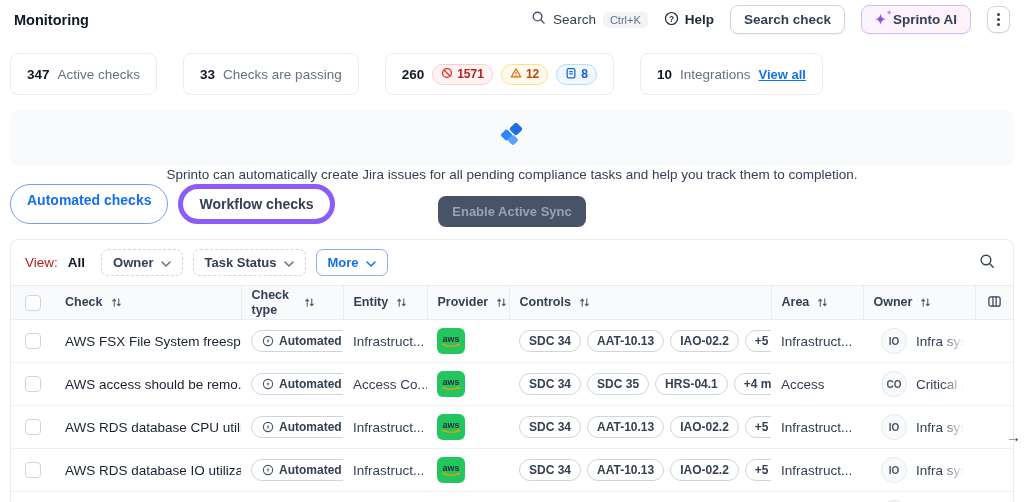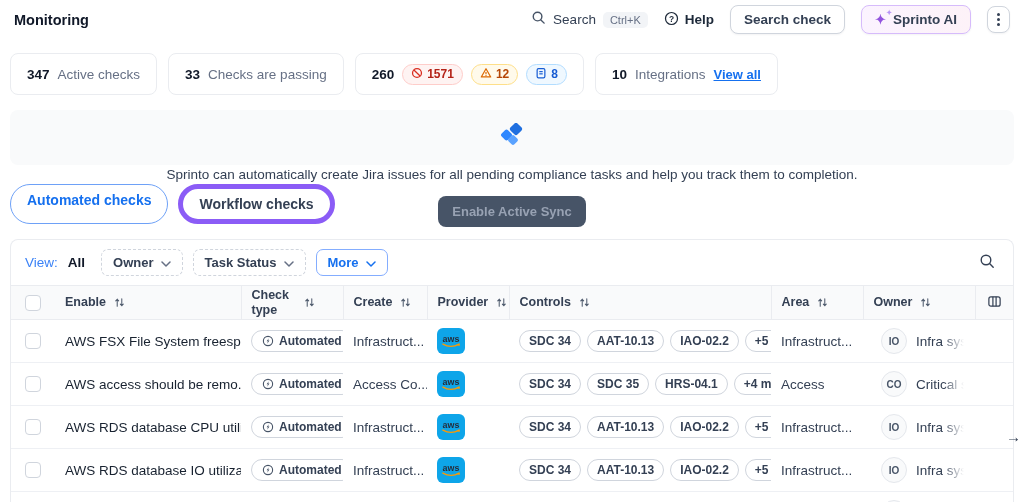--- a/index.html
+++ b/index.html
@@ -19,21 +19,21 @@
     border-radius: 8px; padding: 6px 13px; font-size: 13.5px; font-weight: 700; color: #344054; cursor: pointer;
     box-shadow: 0 1px 2px rgba(16,24,40,.05); }
   .btn-ai { border: 1px solid #d6bbfb; background: linear-gradient(90deg, #fbf3ff, #fdf2f8); }
   .sparkle { position: relative; color: #9254de; font-size: 13px; line-height: 1; }
   .sparkle-sm { position: absolute; font-size: 7px; top: -4px; right: -6px; color: #b692f6; }
   .btn-kebab { padding: 6px 9px; }
   .kebab { display: flex; flex-direction: column; gap: 2px; }
   .kebab i { width: 3px; height: 3px; border-radius: 50%; background: #344054; }
 
   
-  .stats-row { display: flex; gap: 11px; margin: 21px 10px 0 10px; }
+  .stats-row { display: flex; gap: 26px; margin: 21px 10px 0 10px; }
   .stat-card { display: flex; align-items: center; gap: 8px; border: 1px solid #eaecf0; border-radius: 8px;
     background: #fff; height: 42px; padding: 0 16px; font-size: 13.5px; white-space: nowrap; }
   .stat-count { font-weight: 700; color: #101828; }
   .stat-label { color: #667085; }
   .badge { display: inline-flex; align-items: center; gap: 4px; border-radius: 999px; padding: 2px 8px;
     font-size: 12px; font-weight: 700; }
   .badge-red { background: #fef3f2; border: 1px solid #fecdca; color: #b42318; }
   .badge-amber { background: #fffaeb; border: 1px solid #fedf89; color: #b54708; }
   .badge-blue { background: #eff8ff; border: 1px solid #b2ddff; color: #175cd3; }
   .view-all { color: #1570ef; font-weight: 700; text-decoration: underline; font-size: 13px; cursor: pointer; }
@@ -47,21 +47,21 @@
 
   
   .tabs { display: flex; gap: 10px; margin: 19px 10px 0 10px; }
   .tab-pill { border-radius: 999px; padding: 7px 16px; font-size: 14px; font-weight: 700; cursor: pointer; background: #fff; }
   .tab-active { border: 1px solid #6ea1f7; color: #1570ef; }
   .tab-inactive { border: 5px solid #8b5cf6; color: #344054; }
 
   
   .panel { margin: 15px 10px 0 10px; border: 1px solid #eaecf0; border-radius: 8px 8px 0 0; border-bottom: none; overflow: hidden; }
   .filter-row { display: flex; align-items: center; gap: 10px; padding: 9px 14px; }
-  .view-label { font-size: 13.5px; color: #3b82f6; }
+  .view-label { font-size: 13.5px; color: #b91c1c; }
   .view-value { font-size: 13.5px; font-weight: 700; color: #101828; margin-right: 6px; }
   .chip { display: inline-flex; align-items: center; gap: 7px; border-radius: 7px; padding: 5px 11px;
     font-size: 13px; font-weight: 700; color: #344054; cursor: pointer; background: #fff; }
   .chip-dashed { border: 1px dashed #d0d5dd; }
   .chip-more { border: 1px solid #84adff; color: #1570ef; }
   .filter-spacer { flex: 1; }
   .icon-btn { background: none; border: none; cursor: pointer; padding: 4px; display: flex; }
 
   
   table { width: 100%; border-collapse: collapse; table-layout: fixed; }
@@ -75,21 +75,21 @@
   .col-area { width: 92px; } .col-owner { width: 112px; } .col-mgr { width: 38px; }
   tbody tr { border-bottom: 1px solid #eef0f4; background: #fff; }
   td { height: 43px; padding: 0 10px; font-size: 13.5px; color: #344054; white-space: nowrap; overflow: hidden; }
   .td-cb, .col-cb { padding-left: 14px; }
   .checkbox { display: inline-block; width: 16px; height: 16px; border: 1px solid #d0d5dd; border-radius: 4px;
     background: #fff; vertical-align: middle; cursor: pointer; }
   .check-name { color: #182230; cursor: pointer; }
   .type-pill { display: inline-flex; align-items: center; gap: 5px; border: 1px solid #d0d5dd; border-radius: 999px;
     padding: 3px 10px; font-size: 12px; font-weight: 700; color: #344054; background: #fff; }
   .aws-logo { display: inline-flex; align-items: center; justify-content: center; width: 28px; height: 26px;
-    background: #0ea5e9; border-radius: 6px; }
+    background: #22c55e; border-radius: 6px; }
   .provider-dash { color: #667085; letter-spacing: 1px; }
   .controls-wrap { display: inline-flex; gap: 6px; align-items: center; }
   .ctrl-pill { display: inline-flex; border: 1px solid #d0d5dd; border-radius: 999px; padding: 3px 9px;
     font-size: 12px; font-weight: 700; color: #344054; background: #fff; cursor: pointer; white-space: nowrap; }
   .td-owner { padding-left: 18px; }
   .owner-cell { display: flex; align-items: center; gap: 9px; }
   .avatar { display: inline-flex; align-items: center; justify-content: center; width: 26px; height: 26px; flex: 0 0 26px;
     border-radius: 50%; background: #f9fafb; border: 1px solid #e4e7ec; font-size: 10px; font-weight: 700; color: #475467; }
   .fade-text { display: inline-block; max-width: 72px; overflow: hidden; white-space: nowrap;
     -webkit-mask-image: linear-gradient(90deg, #000 55%, transparent 98%);
@@ -230,21 +230,21 @@
             </svg></span>
       </button>
     </div>
 
     <table>
       <thead>
         <tr>
           <th class="col-cb no-div"><span class="checkbox"></span></th>
           <th class="col-check">
               <span class="th-inner">
-                <span>Enable</span>
+                <span>Check</span>
                 <span class="sort-ic">
                   <svg viewBox="0 0 12 12" width="11" height="11">
                     <path d="M3.5 10 V2.5 M3.5 2.5 L1.9 4.3 M3.5 2.5 L5.1 4.3" stroke="#475467" fill="none" stroke-width="1.1" stroke-linecap="round"></path>
                     <path d="M8.5 2 V9.5 M8.5 9.5 L6.9 7.7 M8.5 9.5 L10.1 7.7" stroke="#475467" fill="none" stroke-width="1.1" stroke-linecap="round"></path>
                   </svg>
                 </span>
               </span>
             </th>
           <th class="col-type">
               <span class="th-inner">
@@ -252,21 +252,21 @@
                 <span class="sort-ic">
                   <svg viewBox="0 0 12 12" width="11" height="11">
                     <path d="M3.5 10 V2.5 M3.5 2.5 L1.9 4.3 M3.5 2.5 L5.1 4.3" stroke="#475467" fill="none" stroke-width="1.1" stroke-linecap="round"></path>
                     <path d="M8.5 2 V9.5 M8.5 9.5 L6.9 7.7 M8.5 9.5 L10.1 7.7" stroke="#475467" fill="none" stroke-width="1.1" stroke-linecap="round"></path>
                   </svg>
                 </span>
               </span>
             </th>
           <th class="col-entity">
               <span class="th-inner">
-                <span>Create</span>
+                <span>Entity</span>
                 <span class="sort-ic">
                   <svg viewBox="0 0 12 12" width="11" height="11">
                     <path d="M3.5 10 V2.5 M3.5 2.5 L1.9 4.3 M3.5 2.5 L5.1 4.3" stroke="#475467" fill="none" stroke-width="1.1" stroke-linecap="round"></path>
                     <path d="M8.5 2 V9.5 M8.5 9.5 L6.9 7.7 M8.5 9.5 L10.1 7.7" stroke="#475467" fill="none" stroke-width="1.1" stroke-linecap="round"></path>
                   </svg>
                 </span>
               </span>
             </th>
           <th class="col-provider">
               <span class="th-inner">

